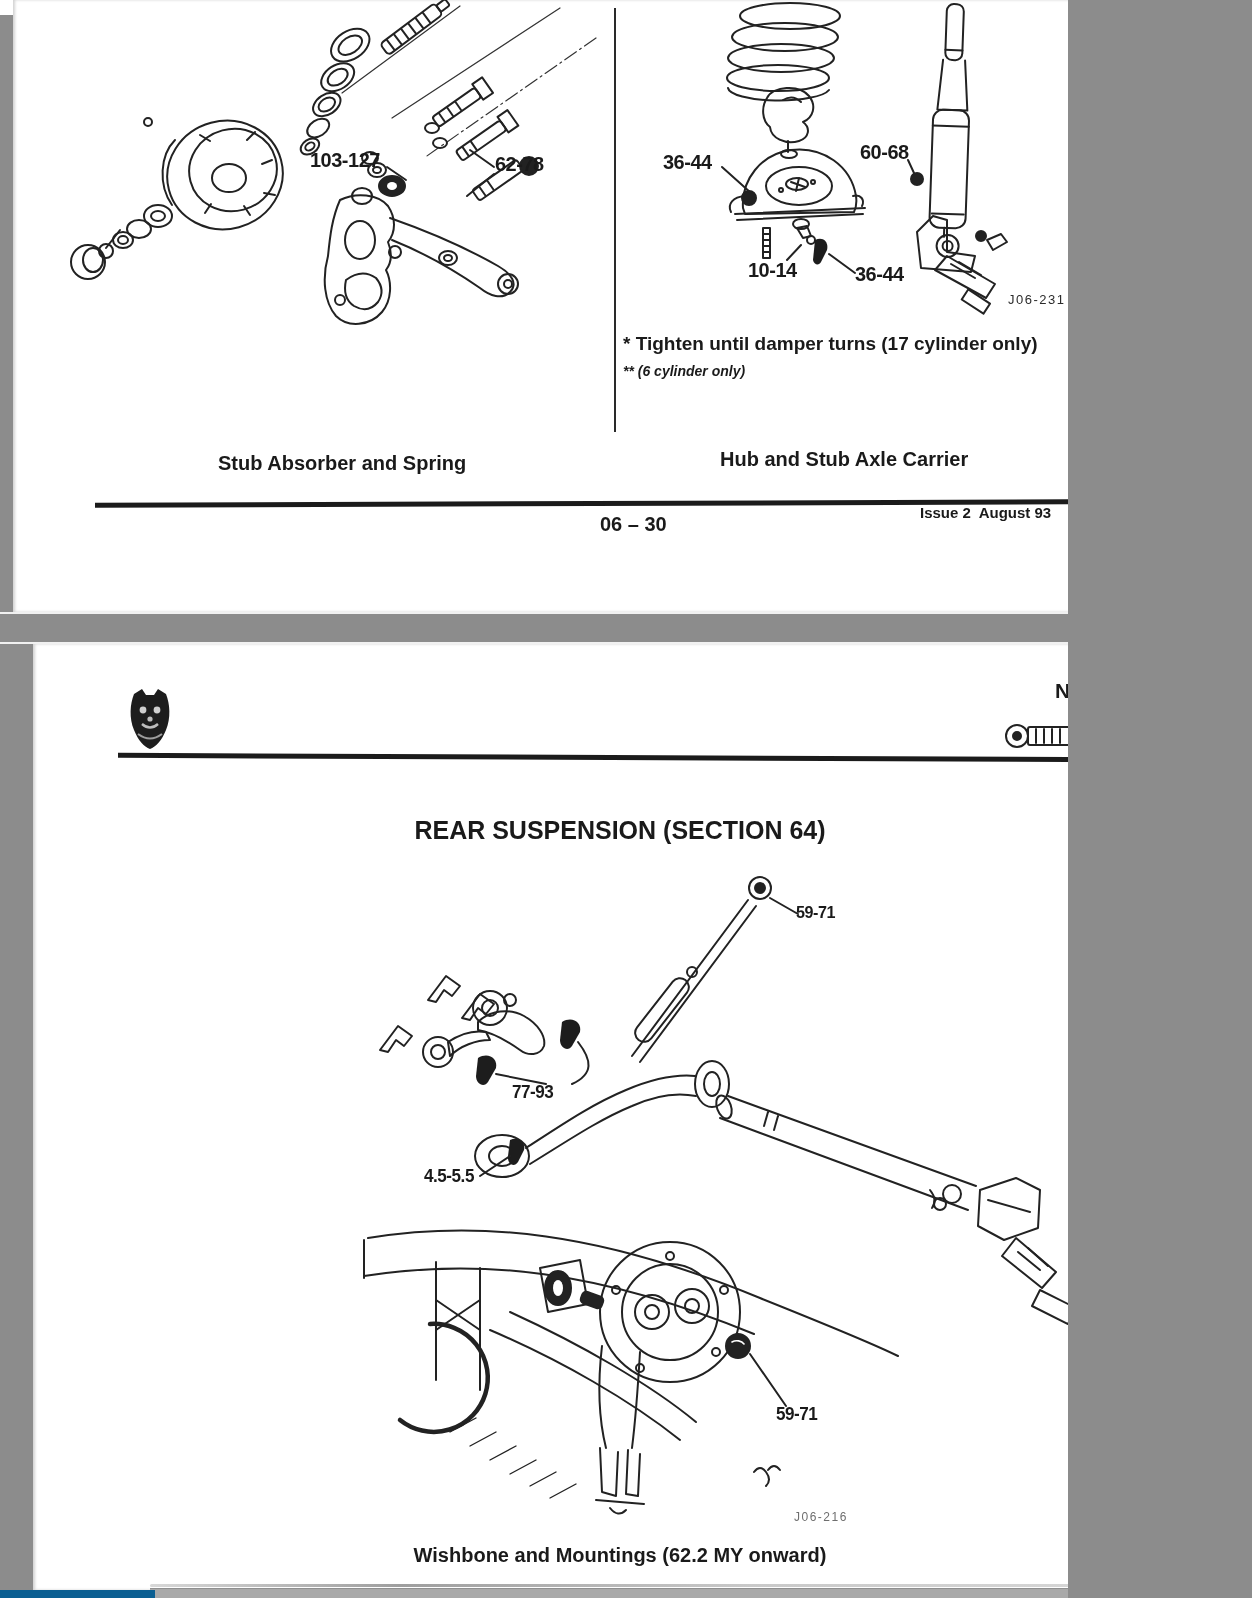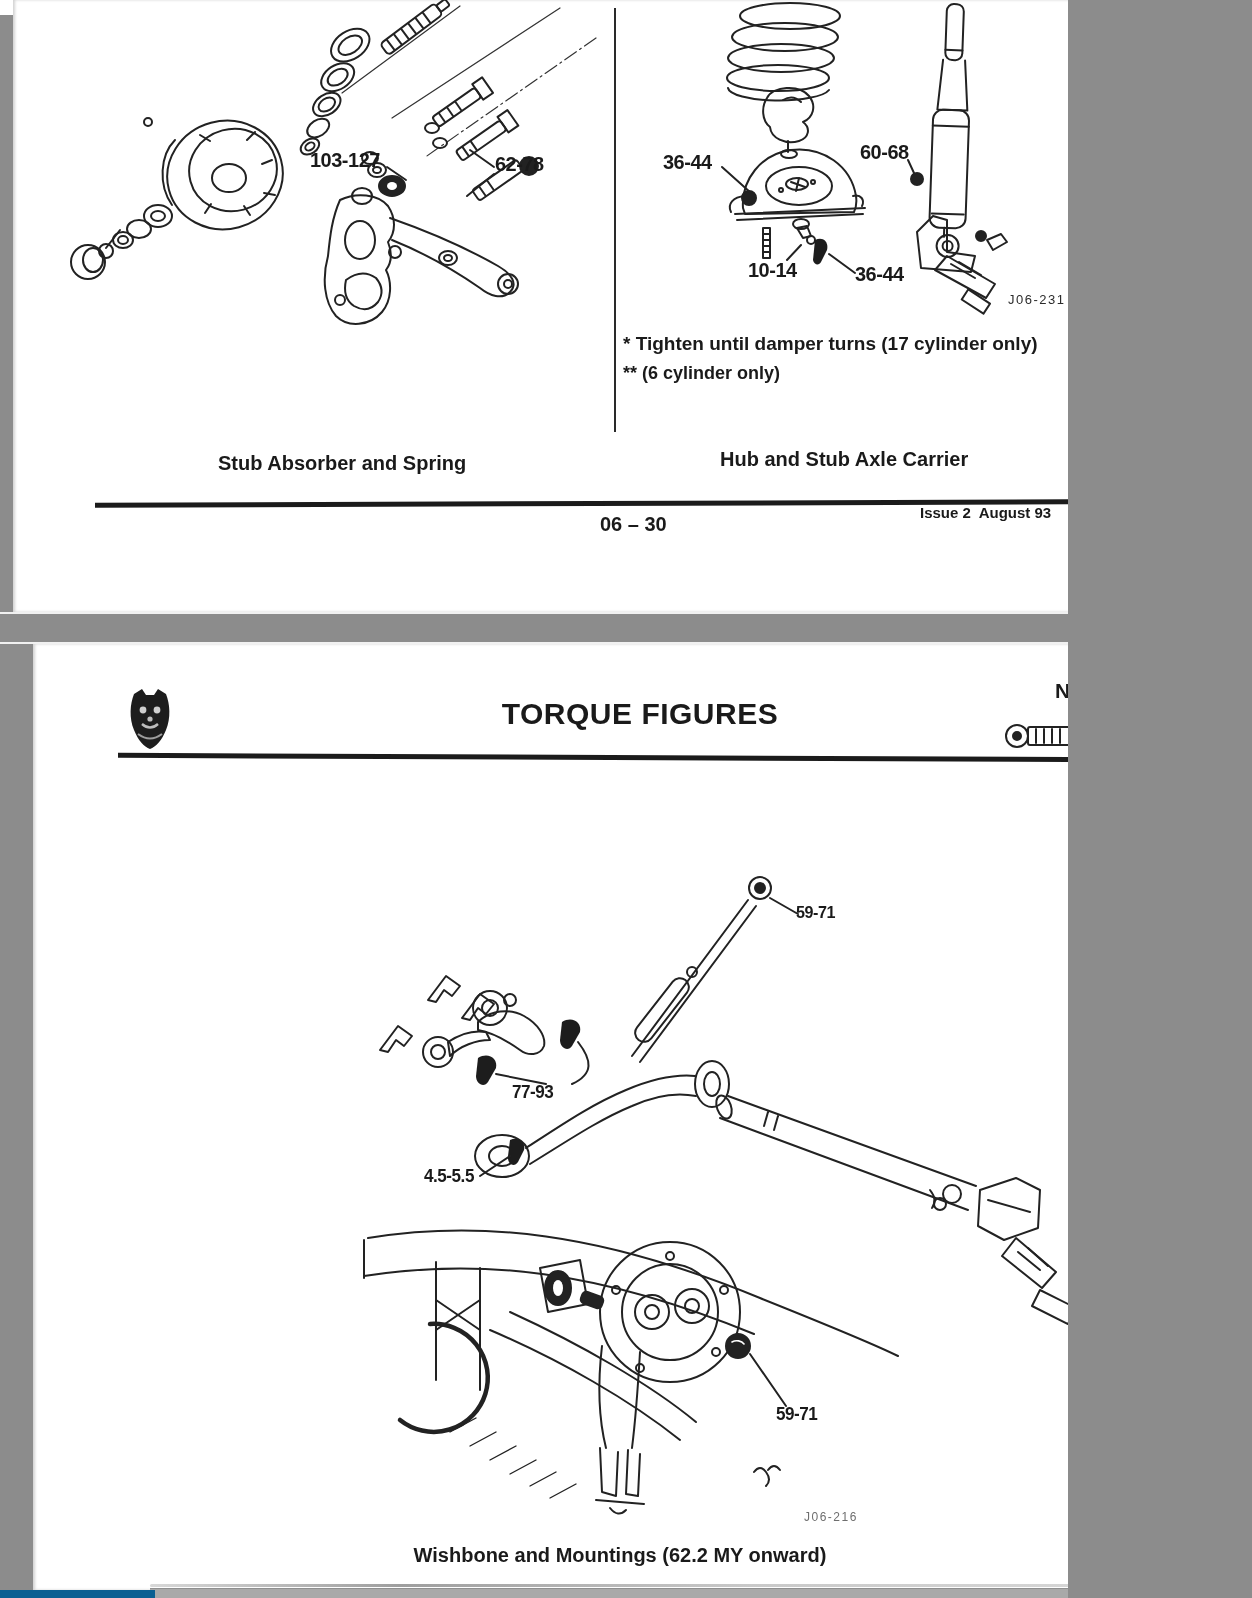--- a/index.html
+++ b/index.html
@@ -194,21 +194,21 @@
 
   <div class="abs num" style="left:310px;top:148px;font-size:21px;">103-127</div>
   <div class="abs num" style="left:495px;top:152px;font-size:21px;">62-78</div>
   <div class="abs num" style="left:663px;top:150px;font-size:21px;">36-44</div>
   <div class="abs num" style="left:860px;top:140px;font-size:21px;">60-68</div>
   <div class="abs num" style="left:748px;top:258px;font-size:21px;">10-14</div>
   <div class="abs num" style="left:855px;top:262px;font-size:21px;">36-44</div>
   <div class="abs figno" style="left:1008px;top:292px;font-size:13px;color:#2b2b2b;">J06-231</div>
 
   <div class="abs note" style="left:623px;top:333px;font-size:19px;">* Tighten until damper turns (17 cylinder only)</div>
-  <div class="abs note" style="left:623px;top:363px;font-size:18px;">** (6 cylinder only)</div>
+  <div class="abs note" style="left:623px;top:363px;font-size:14px;font-style:italic;">** (6 cylinder only)</div>
 
   <div class="abs caption" style="left:218px;top:452px;font-size:20px;">Stub Absorber and Spring</div>
   <div class="abs caption" style="left:720px;top:448px;font-size:20px;">Hub and Stub Axle Carrier</div>
 
   <div class="abs" style="left:95px;top:501px;width:1003px;height:5px;background:#1b1b1b;transform:rotate(-0.2deg);"></div>
   <div class="abs caption" style="left:600px;top:513px;font-size:20px;">06 – 30</div>
   <div class="abs caption" style="left:920px;top:504px;font-size:15px;white-space:pre;">Issue 2  August 93</div>
 
   <div class="abs" style="left:0;top:612px;width:1252px;height:28px;background:#8c8c8c;border-top:2px solid #f1f1f1;border-bottom:2px solid #f1f1f1;"></div>
 
@@ -216,39 +216,39 @@
 
   <svg class="abs" style="left:128px;top:688px;" width="44" height="62" viewBox="0 0 44 62">
     <path class="dark" d="M6,6 L14,1 L18,7 L26,7 L30,1 L38,6 C42,16 43,30 38,42 C34,52 28,59 22,61 C16,59 10,52 6,42 C1,30 2,16 6,6 Z"></path>
     <circle cx="15" cy="22" r="3.4" fill="#cfcfcf"></circle>
       <circle cx="29" cy="22" r="3.4" fill="#cfcfcf"></circle>
     <path d="M14,36 q8,7 16,0" stroke="#bdbdbd" stroke-width="2.4" fill="none"></path>
     <circle cx="22" cy="31" r="2.6" fill="#bdbdbd"></circle>
     <path d="M10,46 q12,9 24,0" stroke="#9d9d9d" stroke-width="2" fill="none"></path>
   </svg>
 
-  <div class="abs caption" style="left:420px;top:697px;width:440px;text-align:center;font-size:30px;letter-spacing:0.5px;">TORQUE FIGURES</div>
 
   <div class="abs caption" style="left:1055px;top:679px;font-size:21px;">Nm</div>
   <svg class="abs" style="left:1003px;top:700px;" width="124" height="72" viewBox="0 0 124 72">
     <g class="ink" stroke-width="2.4">
       <circle cx="14" cy="36" r="11"></circle>
         <circle cx="14" cy="36" r="4" fill="#222"></circle>
       <rect x="25" y="27" width="44" height="18" rx="2"></rect>
       <line x1="33" y1="29" x2="33" y2="43"></line>
         <line x1="41" y1="29" x2="41" y2="43"></line>
       <line x1="49" y1="29" x2="49" y2="43"></line>
         <line x1="57" y1="29" x2="57" y2="43"></line>
       <rect x="69" y="31" width="50" height="8" fill="#3a3a3a"></rect>
     </g>
     <path class="dark" d="M92,42 C97,45 100,50 100,55 L108,52 L97,70 L83,60 L91,58 C91,53 89,48 86,44 Z"></path>
   </svg>
 
   <div class="abs" style="left:118px;top:755px;width:1000px;height:5px;background:#1b1b1b;transform:rotate(0.25deg);"></div>
 
+  <div class="abs caption" style="left:340px;top:816px;width:560px;text-align:center;font-size:25px;">REAR SUSPENSION (SECTION 64)</div>
 
   <svg class="abs" style="left:340px;top:860px;" width="745" height="675" viewBox="0 0 745 675">
     <g class="ink" stroke-width="1.8">
 
       <circle cx="420" cy="28" r="11"></circle>
         <circle cx="420" cy="28" r="5" fill="#222"></circle>
       <line x1="292" y1="196" x2="408" y2="40"></line>
       <line x1="300" y1="202" x2="416" y2="46"></line>
       <rect x="284" y="141" width="76" height="18" rx="9" transform="rotate(-52 322 150)"></rect>
       <circle cx="352" cy="112" r="5"></circle>
@@ -346,21 +346,21 @@
       <circle cx="398" cy="486" r="12" fill="#222"></circle>
         <path d="M392,482 a8,6 0 0 1 12,2" stroke="#fff" stroke-width="1.6"></path>
       <line x1="410" y1="494" x2="446" y2="546"></line>
     </g>
   </svg>
 
   <div class="abs num" style="left:796px;top:903px;font-size:17px;">59-71</div>
   <div class="abs num" style="left:512px;top:1082px;font-size:18px;">77-93</div>
   <div class="abs num" style="left:424px;top:1166px;font-size:18px;">4.5-5.5</div>
   <div class="abs num" style="left:776px;top:1404px;font-size:18px;">59-71</div>
-  <div class="abs figno" style="left:794px;top:1510px;font-size:12px;color:#6e6e6e;margin-left:10px;">J06-216</div>
+  <div class="abs figno" style="left:794px;top:1510px;font-size:12px;color:#6e6e6e;">J06-216</div>
 
   <div class="abs caption" style="left:340px;top:1544px;width:560px;text-align:center;font-size:20px;">Wishbone and Mountings (62.2 MY onward)</div>
 
   <div class="abs" style="left:150px;top:1584px;width:1000px;height:3px;background:linear-gradient(90deg,#d8d8d8,#9e9e9e 25%,#c9c9c9 60%,#d8d8d8);border-radius:2px;"></div>
 
   <div class="abs" style="left:150px;top:1588px;width:1102px;height:10px;background:#a9a9a9;border-top:1px solid #8f8f8f;"></div>
   <div class="abs" style="left:0;top:1590px;width:155px;height:8px;background:#0b5f92;"></div>
 
 </div>
 

